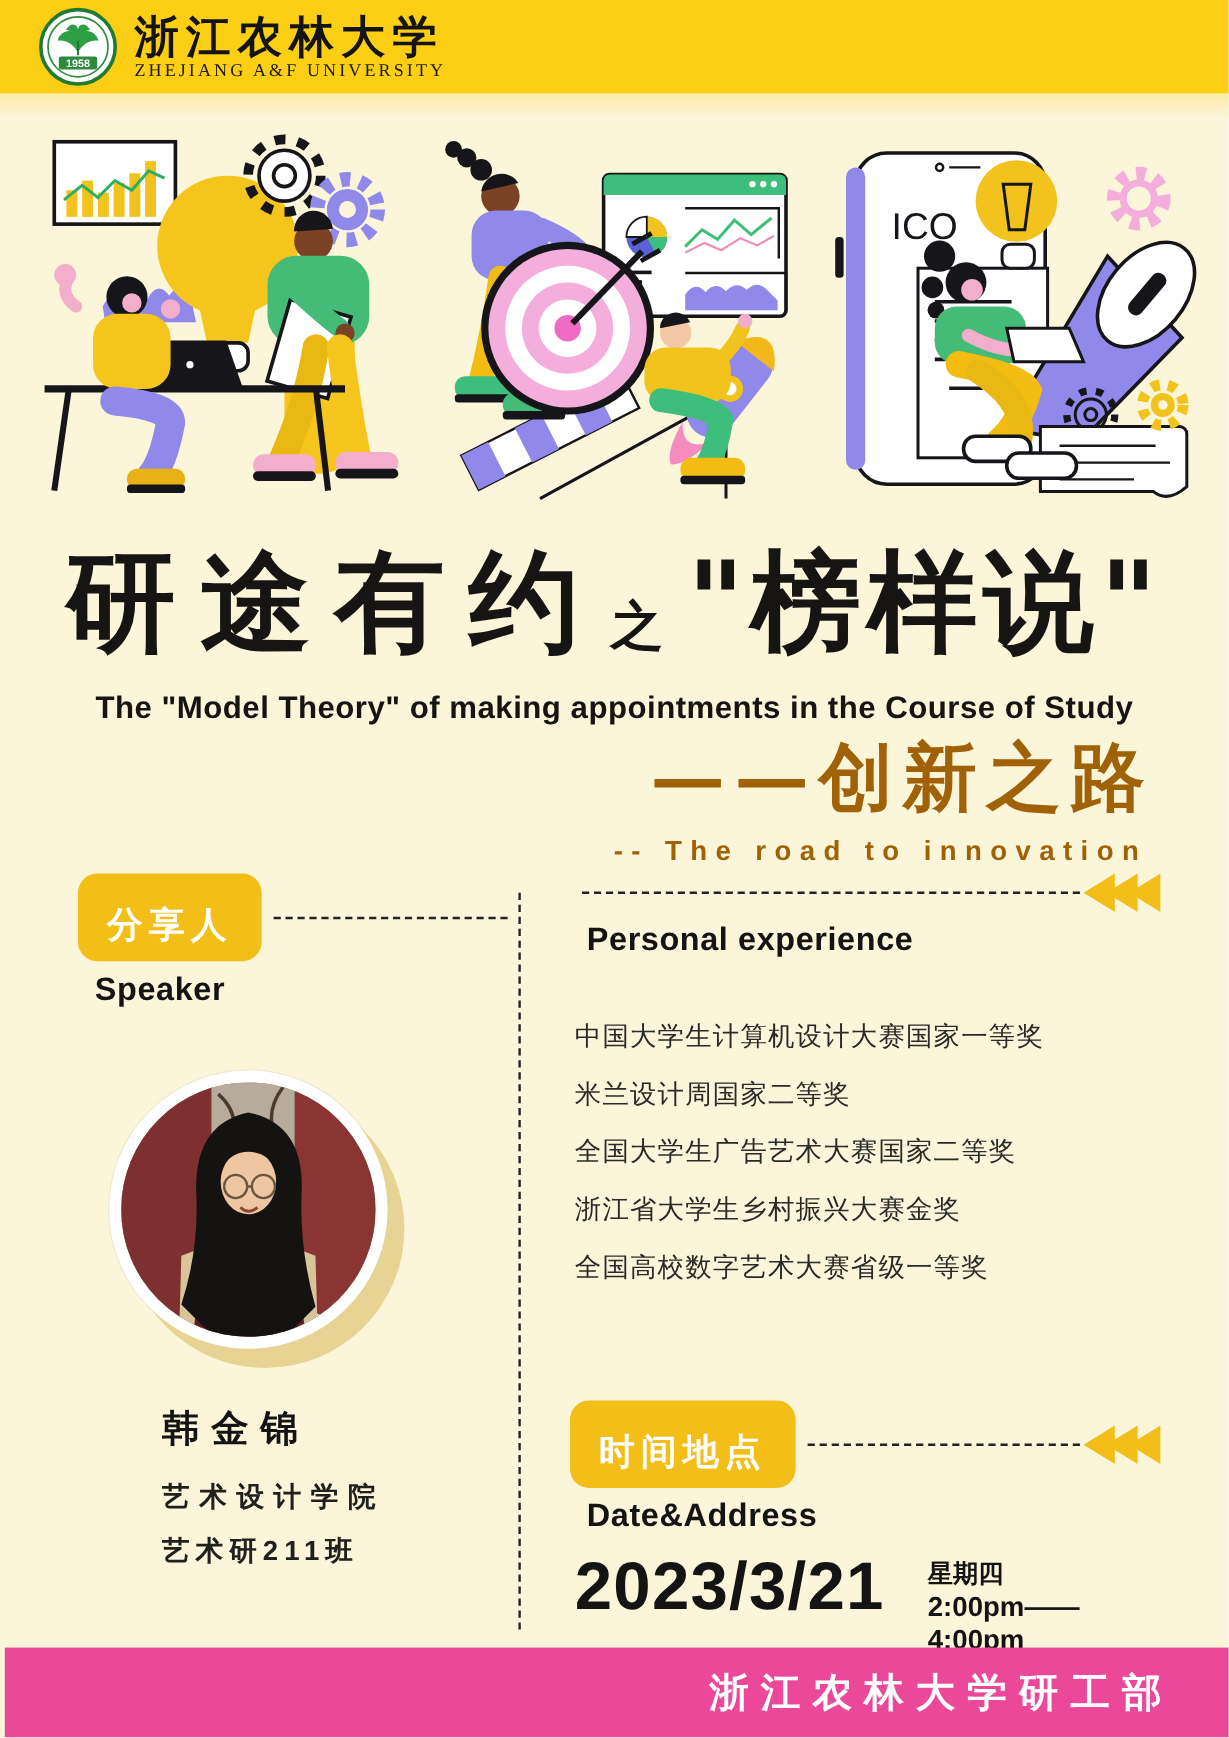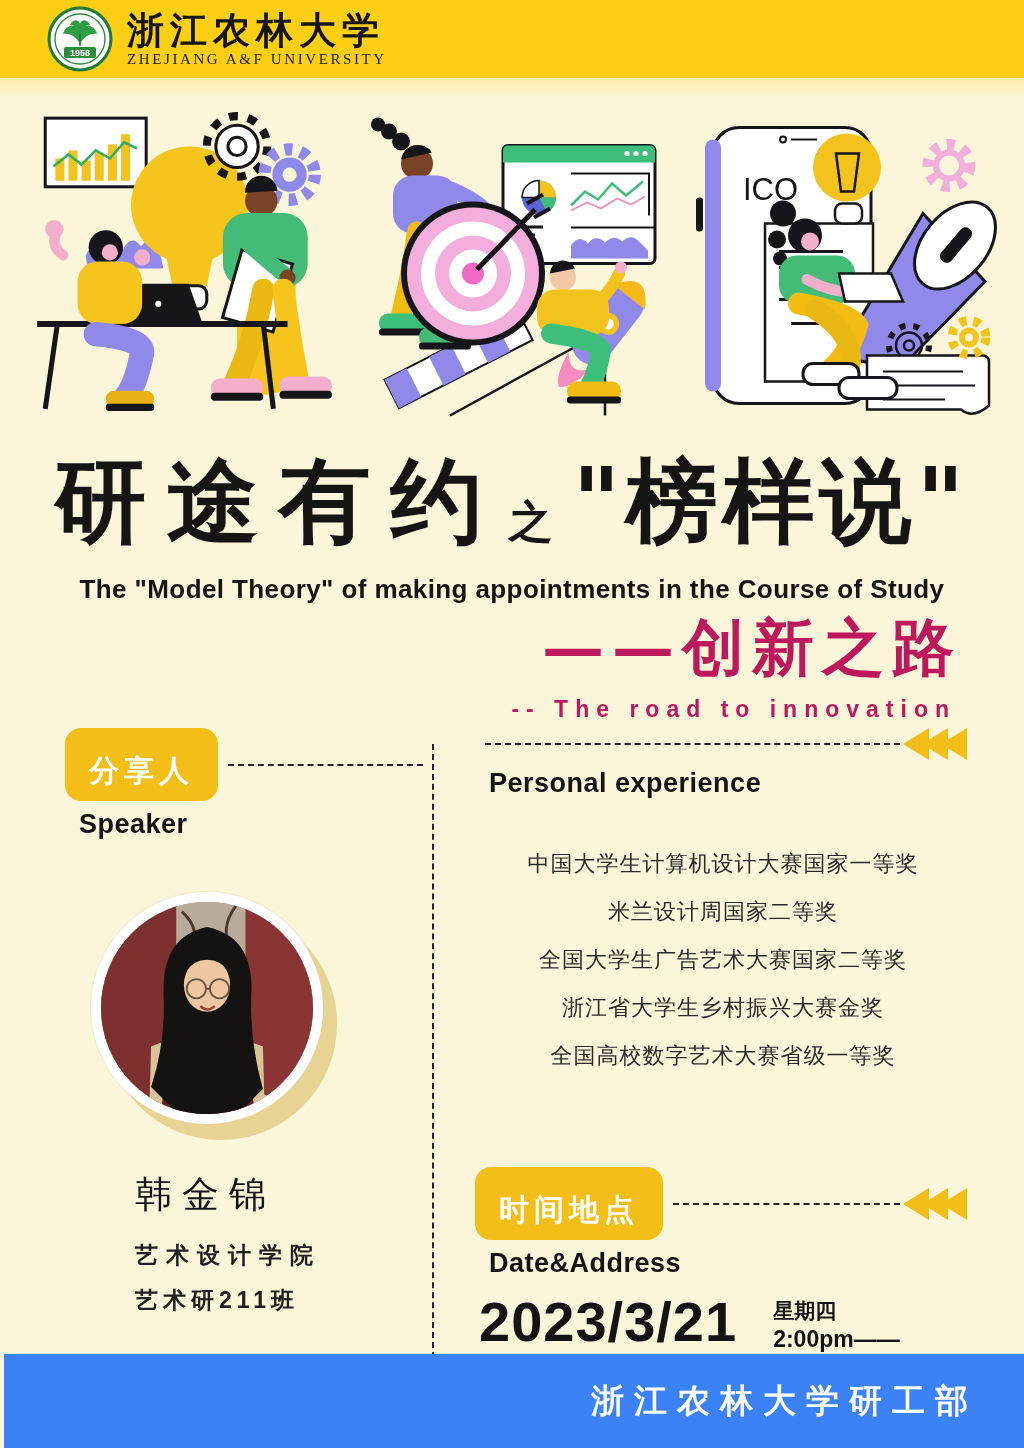--- a/index.html
+++ b/index.html
@@ -1,76 +1,76 @@
 <!DOCTYPE html>
 <html><head>
 <meta charset="utf-8">
 <style>
   * { margin:0; padding:0; box-sizing:border-box; }
   body { background:#ffffff; font-family:"Liberation Sans", sans-serif; color:#141414; }
   .poster { position:relative; width:1024px; height:1448px; background:#FBF5DA; overflow:hidden; }
 
   
-  .banner-top { position:absolute; top:0; left:0; right:0; height:78px; background:#FCCF14; display:flex; align-items:center; padding-left:47px; gap:14px; }
+  .banner-top { position:absolute; top:0; left:0; right:0; height:78px; background:#FCCF14; display:flex; align-items:center; padding-left:32px; gap:14px; }
   .banner-fade { position:absolute; top:78px; left:0; right:0; height:20px; background:linear-gradient(#FDEBA6, rgba(251,245,218,0)); }
   .uni-name-block { display:flex; flex-direction:column; justify-content:center; }
   .uni-cn { font-size:37px; font-weight:700; font-family:"DejaVu Serif", serif; letter-spacing:6px; color:#141414; line-height:1.1; }
   .uni-en { font-size:15px; font-family:"Liberation Serif", serif; letter-spacing:2.6px; color:#1b1b1b; margin-top:1px; }
 
   
   .illos { position:absolute; top:104px; left:22px; right:22px; height:318px; display:flex; justify-content:space-between; }
   .illo { width:315px; height:318px; }
   .illo svg { width:100%; height:100%; }
 
   
   .title-block { position:absolute; top:440px; left:0; width:100%; text-align:center; }
   .title-main { display:inline-flex; align-items:baseline; font-family:"DejaVu Serif", serif; font-weight:700; color:#171513; }
   .t-part1 { font-size:92px; letter-spacing:20px; }
   .t-conn { font-size:44px; margin:0 20px 0 6px; align-self:flex-end; padding-bottom:12px; }
   .t-part2 { font-size:92px; letter-spacing:5px; }
   .title-en { font-size:26px; font-weight:700; margin-top:10px; letter-spacing:0.4px; color:#171513; }
-  .subtitle-block { position:absolute; top:606px; right:62px; text-align:right; color:#be185d; }
+  .subtitle-block { position:absolute; top:606px; right:62px; text-align:right; color:#a16207; }
   .sub-cn { font-size:62px; font-weight:700; font-family:"DejaVu Serif", serif; letter-spacing:8px; }
   .sub-en { font-size:23px; font-weight:700; letter-spacing:7px; margin-top:6px; padding-right:6px; }
 
   
   .divider-v { position:absolute; left:432px; top:744px; height:614px; border-left:2px dashed #242424; }
   .col-left { position:absolute; left:65px; top:728px; width:368px; }
   .col-right { position:absolute; left:475px; top:728px; width:492px; }
 
   .section-row { display:flex; align-items:center; }
   .pill { background:#F2BE17; color:#ffffff; font-weight:700; font-size:30px; letter-spacing:5px; padding:23px 24px 9px; border-radius:16px; white-space:nowrap; }
   .dash-line { flex:1; border-top:2px dashed #242424; margin:0 10px; }
   .arrows { display:flex; align-items:center; }
   .tri { width:0; height:0; border-top:16px solid transparent; border-bottom:16px solid transparent; border-right:26px solid #F2BE17; margin-left:-7px; }
   .section-en { font-size:27px; font-weight:700; margin:8px 0 0 14px; letter-spacing:0.5px; }
 
   
   .photo-wrap { width:232px; height:232px; margin:52px 0 0 26px; border-radius:50%; border:10px solid #ffffff; box-shadow:14px 16px 0 0 #E7D494, 0 0 0 1px rgba(0,0,0,0.05); overflow:hidden; background:#A59A8C; }
   .photo-wrap svg { width:100%; height:100%; display:block; }
   .speaker-info { margin:46px 0 0 70px; }
-  .speaker-name { font-size:37px; font-weight:400; letter-spacing:10px; }
+  .speaker-name { font-size:31px; font-weight:700; letter-spacing:10px; }
   .speaker-college { font-size:23px; font-weight:600; letter-spacing:8px; margin-top:20px; color:#20201d; }
   .speaker-class { font-size:23px; font-weight:600; letter-spacing:5px; margin-top:14px; color:#20201d; }
 
   
-  .awards { list-style:none; margin:50px 0 0 4px;text-align:center; }
+  .awards { list-style:none; margin:50px 0 0 4px; }
   .awards li { font-size:22px; font-weight:500; color:#2A2A26; letter-spacing:1px; margin-bottom:18px; }
 
   
   .schedule { margin-top:96px; }
   .date-row { display:flex; align-items:flex-start; gap:36px; margin-top:14px; margin-left:4px; }
   .date-big { font-size:56px; font-weight:700; letter-spacing:1px; line-height:1.05; }
   .date-side { padding-top:4px; }
   .weekday { font-size:21px; font-weight:700; }
   .time { font-size:23px; font-weight:700; margin-top:1px; }
   .location { font-size:36px; font-weight:700; letter-spacing:2px; margin:14px 0 0 4px; }
 
   
-  .banner-bottom { position:absolute; left:4px; right:0; bottom:0; height:94px; background:#3b82f6; }
+  .banner-bottom { position:absolute; left:4px; right:0; bottom:0; height:75px; background:#ec4899; }
   .footer-text { position:absolute; right:46px; top:50%; transform:translateY(-50%); color:#ffffff; font-size:33px; font-weight:700; letter-spacing:10px; }
 </style>
 </head>
 <body>
 
 <div class="poster">
 
   <div class="banner-top">
     <svg width="66" height="66" viewBox="0 0 66 66">
       <circle cx="33" cy="33" r="31" fill="#ffffff" stroke="#1F7A33" stroke-width="3"></circle>

